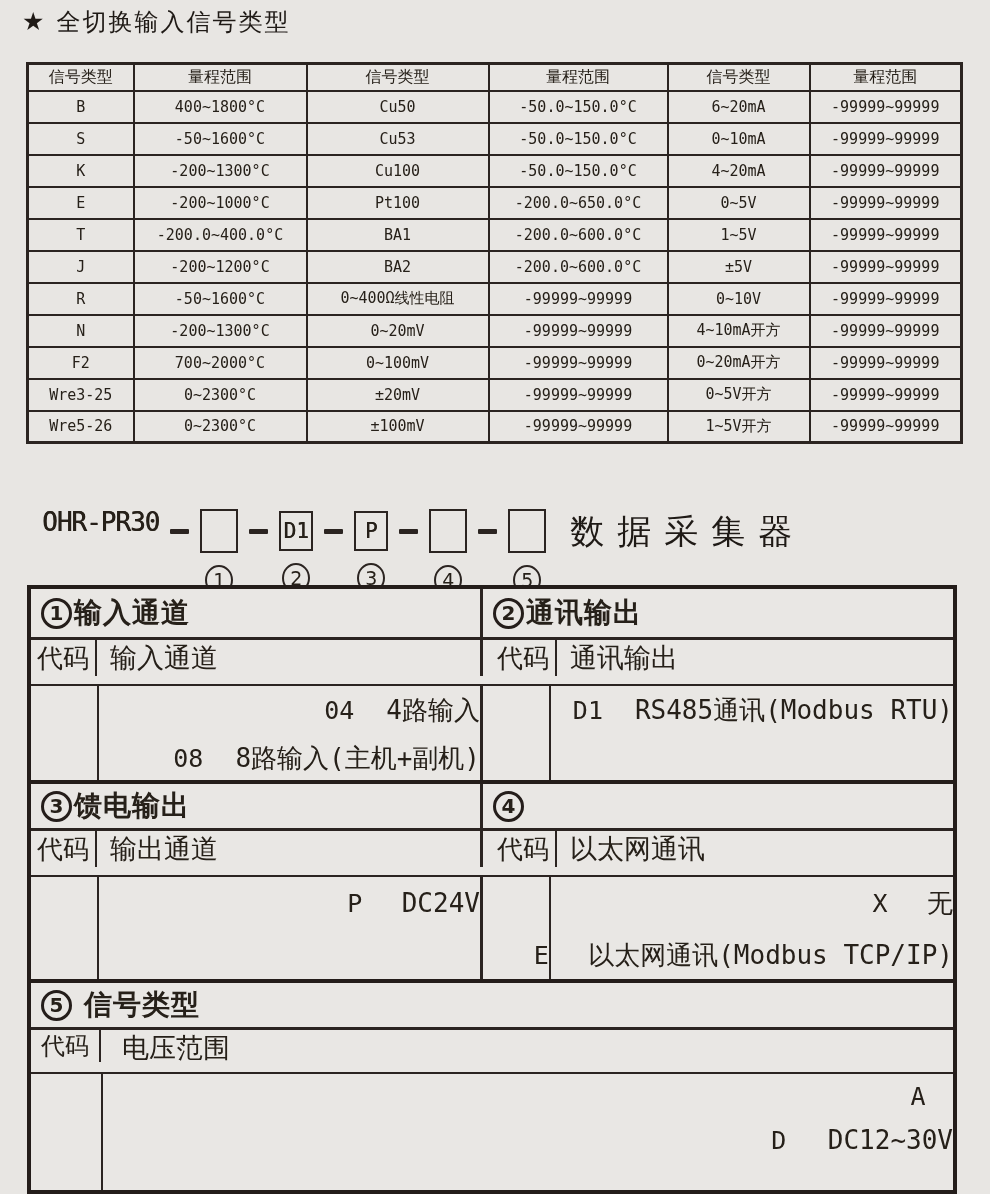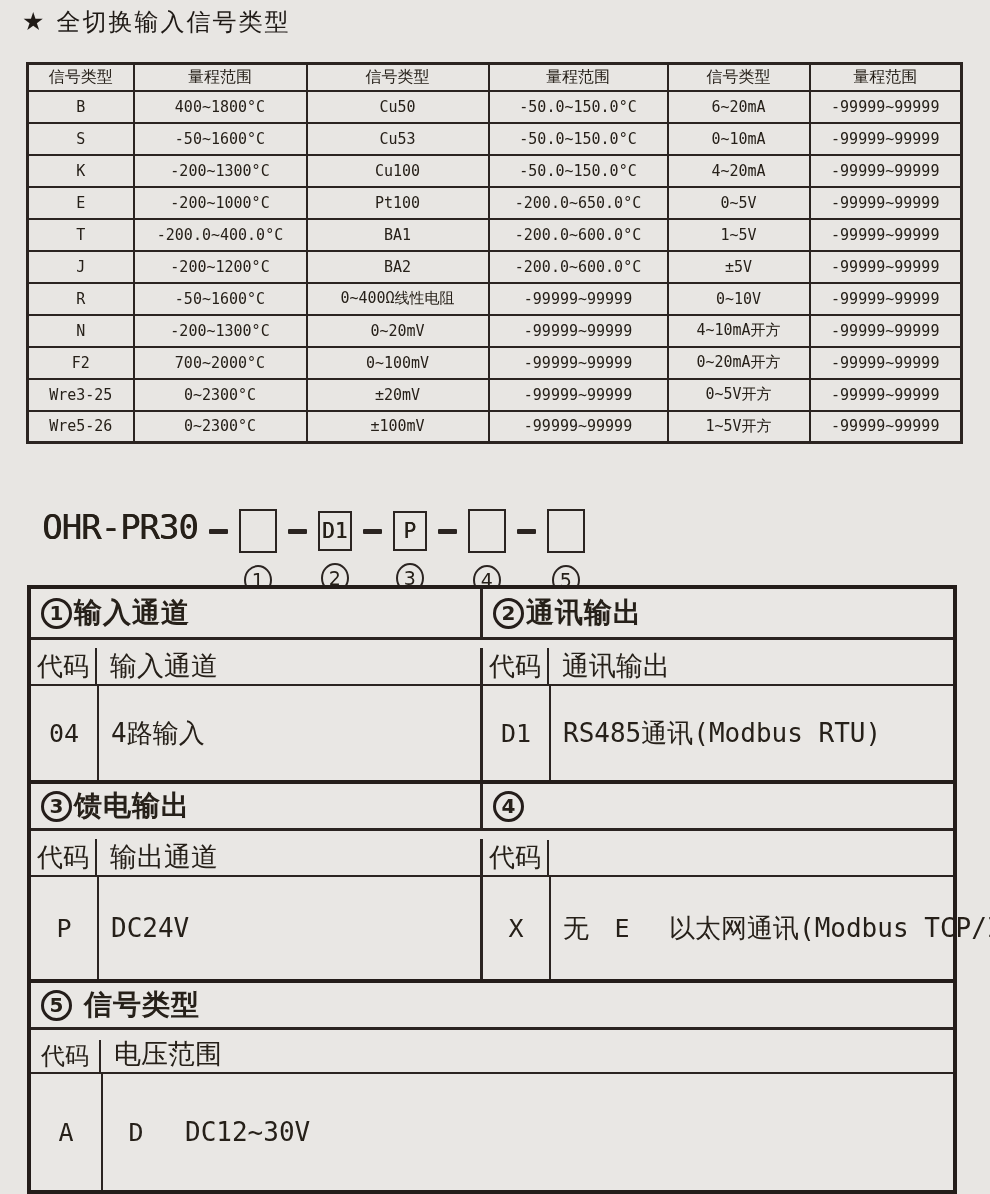--- a/index.html
+++ b/index.html
@@ -36,21 +36,21 @@
     font-family: "DejaVu Sans Mono", "DejaVu Sans", sans-serif;
   }
 
   
   .code-line {
     position: absolute; left: 42px; top: 503px;
     display: flex; align-items: flex-start; white-space: nowrap;
   }
   .code-prefix {
     font-family: "DejaVu Sans Mono", sans-serif;
-    font-size: 34px; letter-spacing: -1px; margin-top: 4px;
+    font-size: 26px; letter-spacing: -1px; margin-top: 4px;
     text-shadow: 0.5px 0 0 currentColor;
   }
   .code-dash {
     width: 19px; height: 5px; background: #2b2421;
     margin: 26px 11px 0 11px; border-radius: 1px;
   }
   .code-slot { display: flex; flex-direction: column; align-items: center; margin-top: 6px; }
   .code-box {
     width: 38px; height: 44px; border: 2.5px solid #2b2421;
     display: flex; align-items: center; justify-content: center;
@@ -81,34 +81,34 @@
   .sec-h { align-items: center; padding-left: 10px; }
   .h48 { height: 48px; }
   .circ {
     width: 31px; height: 31px; border: 3px solid #241d1a; border-radius: 50%;
     display: inline-flex; align-items: center; justify-content: center;
     font-size: 20px; font-weight: bold; flex: none;
   }
   .circ.sp { margin-right: 10px; }
   .sec-title { font-size: 28px; font-weight: bold; letter-spacing: 1px; margin-left: 2px; white-space: nowrap; }
 
-  .subrow { align-items: flex-end; height: 47px; }
+  .subrow { align-items: flex-start; height: 47px; gap: 8px; }
   .subrow .code-h {
     width: 66px; flex: none; border-right: 2px solid #2b2421;
     display: flex; align-items: center; justify-content: center;
     font-size: 26px; white-space: nowrap; overflow: visible;
   }
   .subrow .val-h {
     display: flex; align-items: center; padding-left: 13px;
     font-size: 27px; white-space: nowrap;
   }
   .sub5 { height: 45px; }
   .sub5 .code-h { width: 70px; font-size: 24px; }
 
-  .dreg { position: relative; flex-direction: row; align-items: center; }
+  .dreg { position: relative; flex-direction: column; align-items: flex-end; }
   .dreg .vline { position: absolute; left: 66px; top: 0; bottom: 0; width: 2px; background: #2b2421; }
   .data5 .vline { left: 70px; }
   .drow { display: flex; align-items: center; flex: none; }
   .r48 { height: 48px; }
   .r52 { height: 52px; }
   .r44 { height: 44px; }
   .dcode {
     width: 66px; flex: none; text-align: center;
     font-family: "DejaVu Sans Mono", "DejaVu Sans", sans-serif; font-size: 25px;
   }
@@ -257,20 +257,21 @@
   <span class="code-dash"></span>
   <span class="code-slot">
     <span class="code-box"></span>
     <span class="code-circ">4</span>
   </span>
   <span class="code-dash"></span>
   <span class="code-slot">
     <span class="code-box"></span>
     <span class="code-circ">5</span>
   </span>
+  <span class="code-suffix">数据采集器</span>
 </div>
 
 <div class="order-table">
 
   <div class="band h48">
     <div class="half-l sec-h">
       <span class="circ">1</span>
       <span class="sec-title">输入通道</span>
     </div>
     <div class="half-r sec-h">
@@ -290,20 +291,24 @@
     </div>
   </div>
 
   <div class="band h96 bt2">
     <div class="half-l dreg">
       <span class="vline"></span>
       <div class="drow r48">
         <span class="dcode">04</span>
         <span class="dval">4路输入</span>
       </div>
+      <div class="drow r48">
+        <span class="dcode">08</span>
+        <span class="dval">8路输入(主机+副机)</span>
+      </div>
     </div>
     <div class="half-r dreg">
       <span class="vline"></span>
       <div class="drow r48">
         <span class="dcode">D1</span>
         <span class="dval">RS485通讯(Modbus RTU)</span>
       </div>
     </div>
   </div>
 
@@ -317,20 +322,21 @@
     </div>
   </div>
 
   <div class="band subrow bt3">
     <div class="half-l">
       <span class="code-h">代码</span>
       <span class="val-h">输出通道</span>
     </div>
     <div class="half-r">
       <span class="code-h">代码</span>
+      <span class="val-h">以太网通讯</span>
     </div>
   </div>
 
   <div class="band h104 bt2">
     <div class="half-l dreg">
       <span class="vline"></span>
       <div class="drow r52">
         <span class="dcode">P</span>
         <span class="dval">DC24V</span>
       </div>

